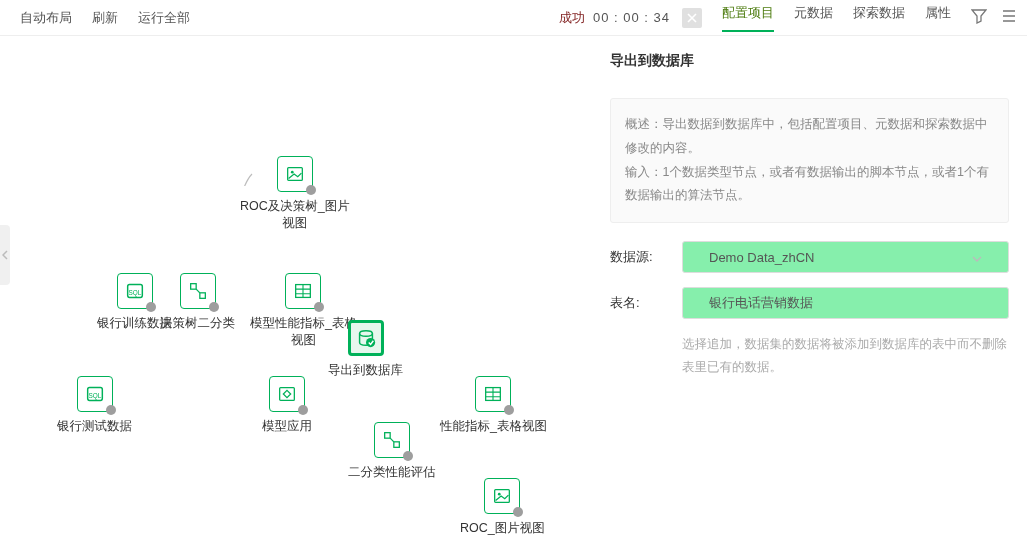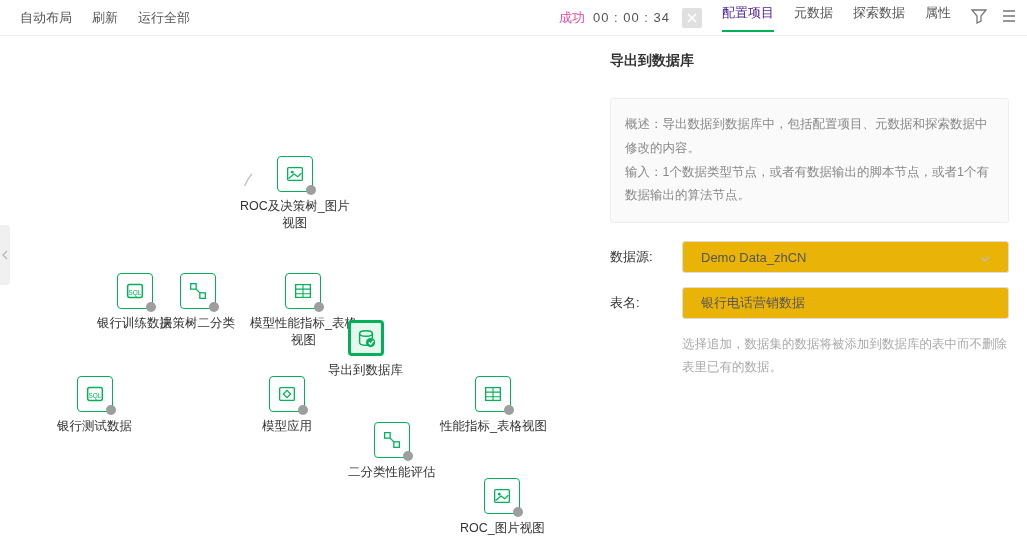--- a/index.html
+++ b/index.html
@@ -7,26 +7,26 @@
 
     
     .left-handle { position:absolute; left:0; top:225px; width:10px; height:60px; background:#f0f0f0; border-radius:0 4px 4px 0; display:flex; align-items:center; justify-content:center; color:#bbb; cursor:pointer; }
     .left-handle svg { width:6px; height:10px; }
 
     
     .topbar { position:absolute; top:0; left:0; right:0; height:36px; border-bottom:1px solid #eee; display:flex; align-items:center; padding:16px 10px; z-index:5; background:#fff; }
     .tb-left { display:flex; gap:20px; padding-left:10px; }
     .tb-left span { color:#555; cursor:pointer; }
     .tb-center { margin-left:auto; display:flex; align-items:center; gap:8px; }
-    .tb-status { color:#ec4899; }
+    .tb-status { color:#7f1d1d; }
     .tb-time { color:#555; letter-spacing:1px; }
     .tb-close-badge { width:20px; height:20px; background:#e0e0e0; display:flex; align-items:center; justify-content:center; color:#fff; border-radius:2px; cursor:pointer; margin-left:4px; }
     .tb-tabs { display:flex; gap:20px; margin-left:12px; }
     .tb-tab { color:#555; cursor:pointer; padding-bottom:8px; border-bottom:2px solid transparent; }
-    .tb-tab.active { color:#4c1d95; border-bottom:2px solid #00b159; }
+    .tb-tab.active { color:#4d7c0f; border-bottom:2px solid #00b159; }
     .tb-right { display:flex; gap:14px; margin-left:20px; align-items:center; }
     .tb-icon { color:#888; cursor:pointer; }
     .tb-icon svg { width:16px; height:16px; }
 
     
     .canvas { position:absolute; top:36px; left:0; width:592px; bottom:0; }
     .node { position:absolute; text-align:center; }
     .node-icon { width:36px; height:36px; margin:0 auto; border:1.5px solid #00b159; border-radius:4px; background:#fff; display:flex; align-items:center; justify-content:center; position:relative; }
     .node-icon .badge { position:absolute; right:-4px; bottom:-4px; width:10px; height:10px; border-radius:50%; background:#9e9e9e; }
     .node.selected .node-icon { border:3px solid #00b159; background:#e6f7ed; }
@@ -35,21 +35,21 @@
     .edges path { stroke:#bdbdbd; stroke-width:1.2; fill:none; }
 
     
     .panel { position:absolute; top:36px; right:0; width:435px; bottom:0; padding:16px 18px 0 18px; overflow:auto; }
     .panel-title { font-size:14px; font-weight:600; color:#333; margin-bottom:14px; }
     .panel-desc { background:#fafafa; border:1px solid #eee; border-radius:3px; padding:14px 14px; font-size:12.5px; color:#888; line-height:1.9;margin-top:28px; }
     .form { margin-top:18px; }
     .form-row { display:flex; align-items:center; margin-bottom:14px; }
     .form-label { width:72px; color:#333; font-size:13px; }
     .form-field { flex:1; position:relative; }
-    .form-input, .form-select { width:100%; height:32px; border:1px solid #ddd; border-radius:3px; padding:0 18px; font-size:13px; color:#555; background:#eab308; display:flex; align-items:center; justify-content:space-between; }
+    .form-input, .form-select { width:100%; height:32px; border:1px solid #ddd; border-radius:3px; padding:0 26px; font-size:13px; color:#555; background:#86efac; display:flex; align-items:center; justify-content:space-between; }
     .chev { color:#bbb; }
     .checkbox-row { display:flex; align-items:center; margin-left:72px; margin-bottom:10px; gap:8px; }
     .checkbox { width:14px; height:14px; border:1px solid #ccc; border-radius:2px; background:#fff; cursor:pointer; }
     .checkbox-hint { margin-left:72px; font-size:12.5px; color:#aaa; line-height:1.8; }
 
     .glyph { width:22px; height:22px; }
   </style>
 </head>
 <body>
 

